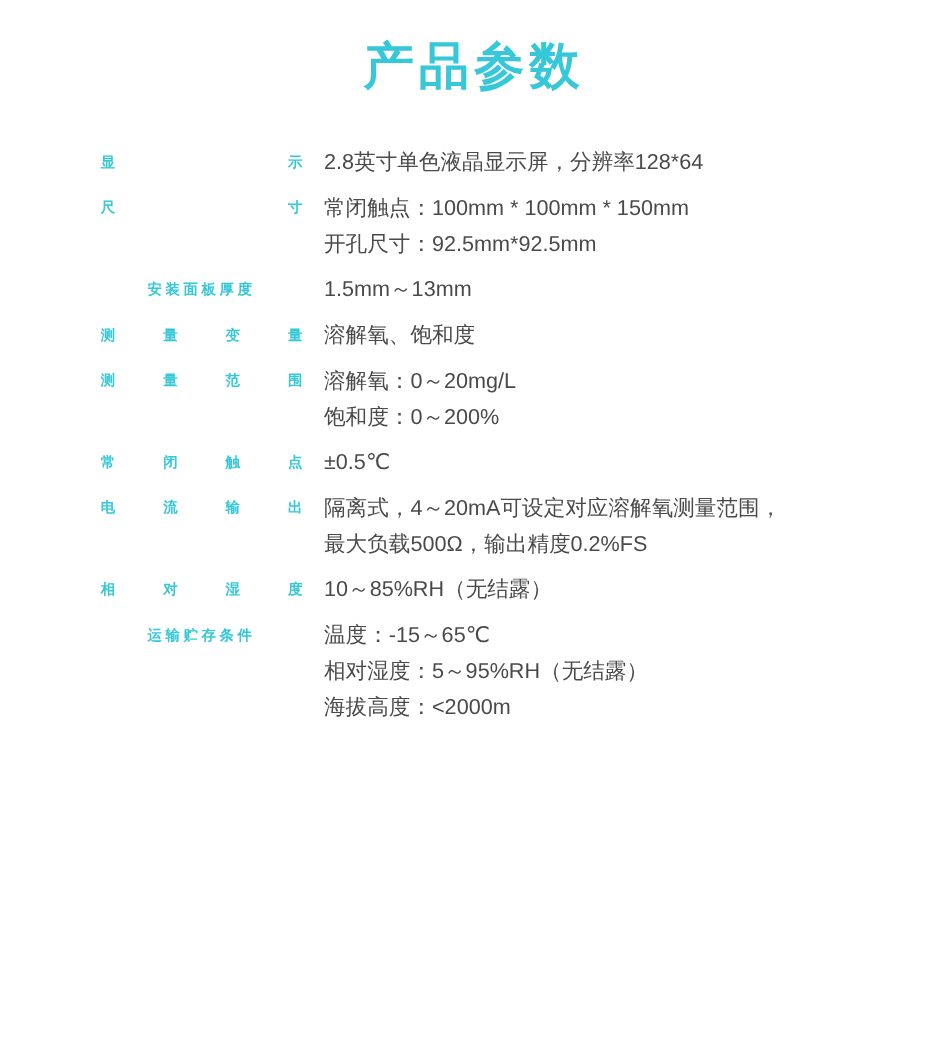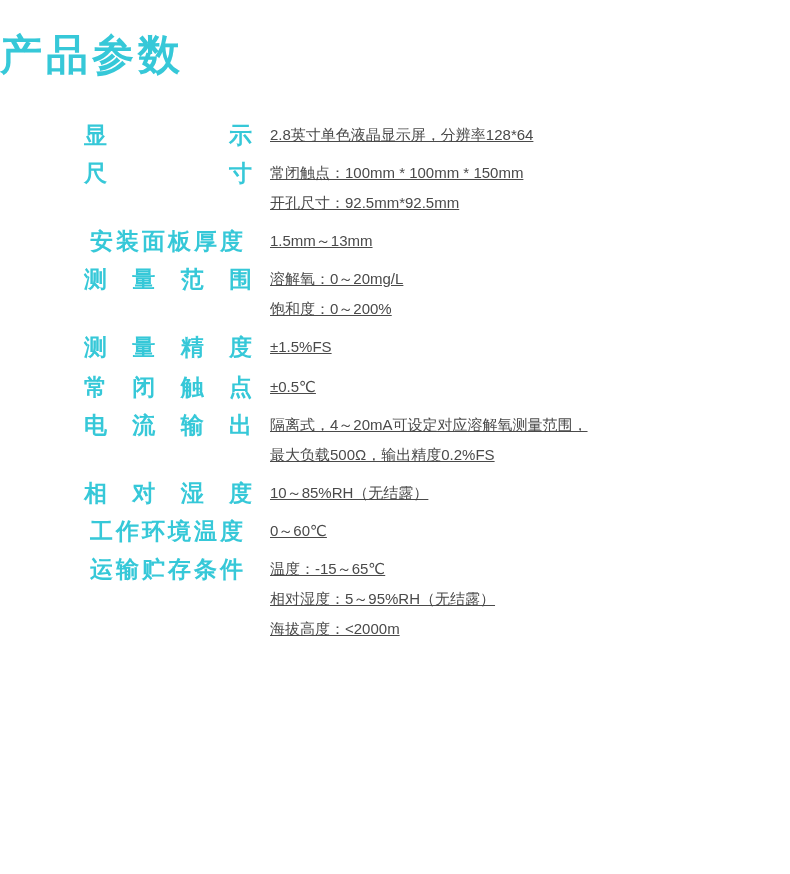--- a/index.html
+++ b/index.html
@@ -13,65 +13,64 @@
     font-family: "Liberation Sans", "DejaVu Sans", sans-serif;
     -webkit-font-smoothing: antialiased;
   }
   .page {
     position: relative;
     width: 790px;
     height: 874px;
     overflow: hidden;
   }
   .title {
-    text-align: left;
+    text-align: center;
     color: #36c8d8;
     font-size: 42px;
     font-weight: bold;
     letter-spacing: 4px;
     padding-top: 30px;
     line-height: 1.2;
   }
   .spec-table {
     margin-top: 40px;
     margin-left: 84px;
     width: 640px;
     border-collapse: collapse;
   }
   .spec-table tr {
     vertical-align: top;
   }
   .label-cell {
     width: 168px;
     color: #36c8d8;
-    font-size: 23px;
+    font-size: 12px;
     font-weight: bold;
     padding: 0 0 8px 0;
     white-space: nowrap;
     text-align: justify;
     text-align-last: justify;
     -moz-text-align-last: justify;
     height: 30px;
     line-height: 30px;
     margin-left: 20px;
   }
   .label-cell.nostretch {
     text-align: center;
     text-align-last: center;
     -moz-text-align-last: center;
     letter-spacing: 3px;
   }
   .value-cell {
     color: #4a4a4a;
-    font-size: 15px;
+    font-size: 18px;
     padding: 0 0 8px 0;
     padding-left: 18px;
     line-height: 30px;
     white-space: nowrap;
-    text-decoration: underline;
   }
   .value-line {
     display: block;
     height: 30px;
     line-height: 30px;
   }
   tr.tall .label-cell,
   tr.tall .value-cell {
     padding-bottom: 10px;
   }
@@ -102,35 +101,35 @@
       </tr>
 
       <tr>
         <td class="label-cell nostretch">安装面板厚度</td>
         <td class="value-cell">
           <span class="value-line">1.5mm～13mm</span>
         </td>
       </tr>
 
 
+      <tr>
+        <td class="label-cell">测量变量</td>
+        <td class="value-cell">
+          <span class="value-line">溶解氧、饱和度</span>
+        </td>
+      </tr>
 
       <tr>
         <td class="label-cell">测量范围</td>
         <td class="value-cell">
           <span class="value-line">溶解氧：0～20mg/L</span>
           <span class="value-line">饱和度：0～200%</span>
         </td>
       </tr>
 
-      <tr class="tall">
-        <td class="label-cell">测量精度</td>
-        <td class="value-cell">
-          <span class="value-line">±1.5%FS</span>
-        </td>
-      </tr>
 
       <tr>
         <td class="label-cell">常闭触点</td>
         <td class="value-cell">
           <span class="value-line">±0.5℃</span>
         </td>
       </tr>
 
       <tr>
         <td class="label-cell">电流输出</td>
@@ -142,26 +141,20 @@
 
 
 
       <tr>
         <td class="label-cell">相对湿度</td>
         <td class="value-cell">
           <span class="value-line">10～85%RH（无结露）</span>
         </td>
       </tr>
 
-      <tr>
-        <td class="label-cell nostretch">工作环境温度</td>
-        <td class="value-cell">
-          <span class="value-line">0～60℃</span>
-        </td>
-      </tr>
 
 
       <tr>
         <td class="label-cell nostretch">运输贮存条件</td>
         <td class="value-cell">
           <span class="value-line">温度：-15～65℃</span>
           <span class="value-line">相对湿度：5～95%RH（无结露）</span>
           <span class="value-line">海拔高度：&lt;2000m</span>
         </td>
       </tr>

